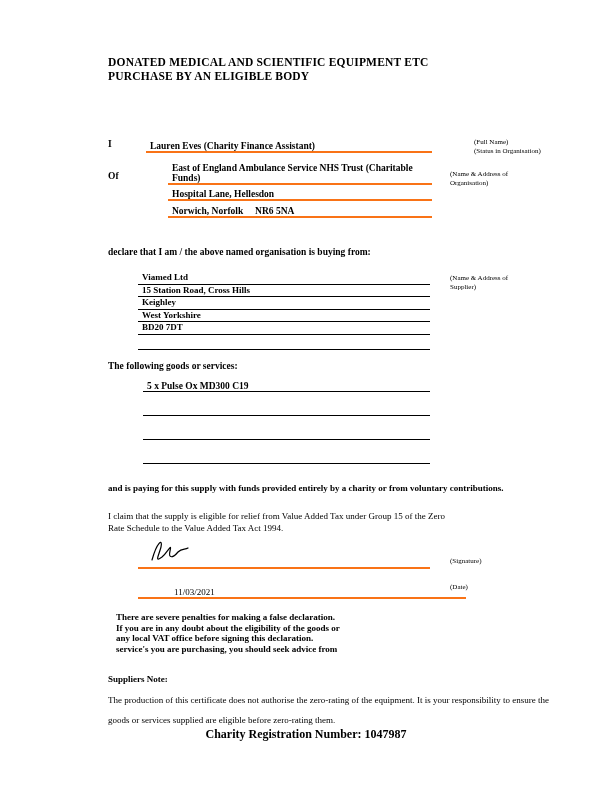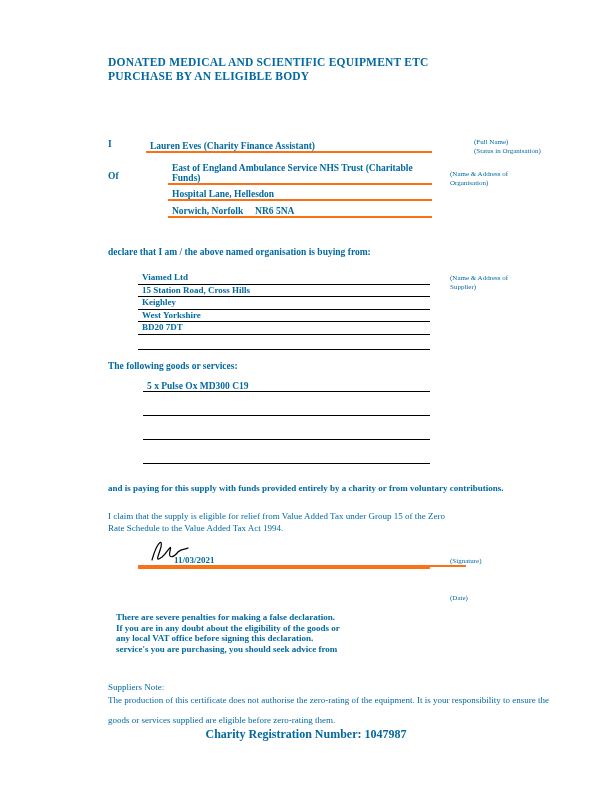--- a/index.html
+++ b/index.html
@@ -2,21 +2,21 @@
 <html><head>
 <meta charset="utf-8">
 <style>
   html, body { margin: 0; padding: 0; background: #ffffff; }
   .page {
     position: relative;
     width: 592px;
     height: 792px;
     background: #ffffff;
     font-family: "Liberation Serif", serif;
-    color: #0369a1;
+    color: #000000;
     overflow: hidden;
   }
   .abs { position: absolute; }
   .title { font-size: 11.5px; font-weight: bold; line-height: 14px; letter-spacing: 0.2px; }
   .label { font-size: 9.5px; font-weight: bold; }
   .body-text { font-size: 9px; line-height: 12px; }
   .field {
     border-bottom: 2px solid #f97316;
     display: flex;
     align-items: flex-end;
@@ -92,30 +92,30 @@
   <div class="abs body-text" style="left:108px; top:510px; width:345px;">I claim that the supply is eligible for relief from Value Added Tax under Group 15 of the Zero Rate Schedule to the Value Added Tax Act 1994.</div>
 
   <div class="abs" style="left:148px; top:536px;">
     <svg width="52" height="32" viewBox="0 0 52 32">
       <path d="M4 24 C 9 6, 15 2, 13 11 C 11 19, 6 27, 14 21 C 20 16, 24 6, 22 15 C 20 23, 25 22, 30 16 C 34 12, 37 14, 40 12" fill="none" stroke="#000" stroke-width="1.2" stroke-linecap="round"></path>
     </svg>
   </div>
   <div class="abs field" style="left:138px; top:545px; width:292px; height:22px;"></div>
   <div class="abs note" style="left:450px; top:557px;">(Signature)</div>
 
-  <div class="abs field small" style="left:138px; top:546px; width:292px; height:19px; padding-left:36px; font-weight:bold;text-align:right;">
+  <div class="abs field small" style="left:138px; top:578px; width:292px; height:19px; padding-left:36px; font-weight:normal;text-align:right;">
     <span>11/03/2021</span>
   </div>
-  <div class="abs note" style="left:450px; top:583px;margin-top:11px;">(Date)</div>
+  <div class="abs note" style="left:450px; top:583px;">(Date)</div>
 
   <div class="abs warning" style="left:108px; top:612px; width:330px;margin-left:8px;">
     <div>There are severe penalties for making a false declaration.</div>
     <div>If you are in any doubt about the eligibility of the goods or</div>
     <div>any local VAT office before signing this declaration.</div>
     <div>service's you are purchasing, you should seek advice from</div>
   </div>
 
-  <div class="abs" style="left:108px; top:674px; font-size:9px; font-weight:normal;margin-top:8px;">Suppliers Note:</div>
+  <div class="abs" style="left:108px; top:674px; font-size:9px; font-weight:bold;">Suppliers Note:</div>
   <div class="abs body-text" style="left:108px; top:690px; width:448px; line-height:20px;">The production of this certificate does not authorise the zero-rating of the equipment.  It is your responsibility to ensure the goods or services supplied are eligible before zero-rating them.</div>
 
   <div class="abs footer" style="left:0; top:727px; width:612px;">Charity Registration Number: 1047987</div>
 
 </div>
 
 </body></html>

